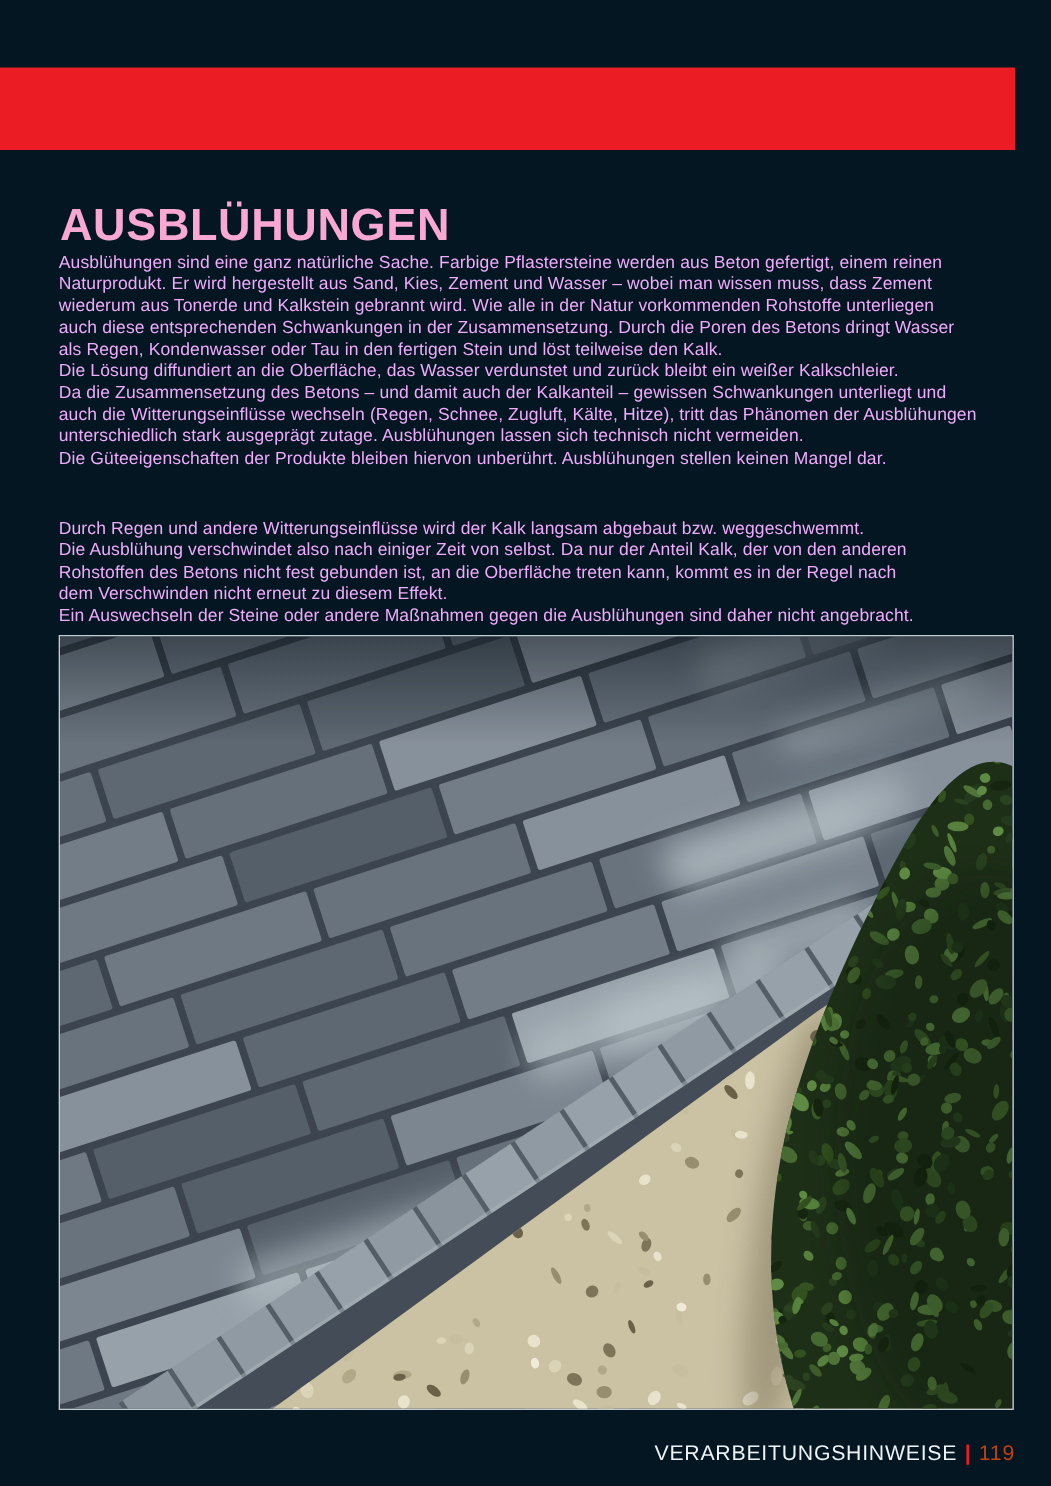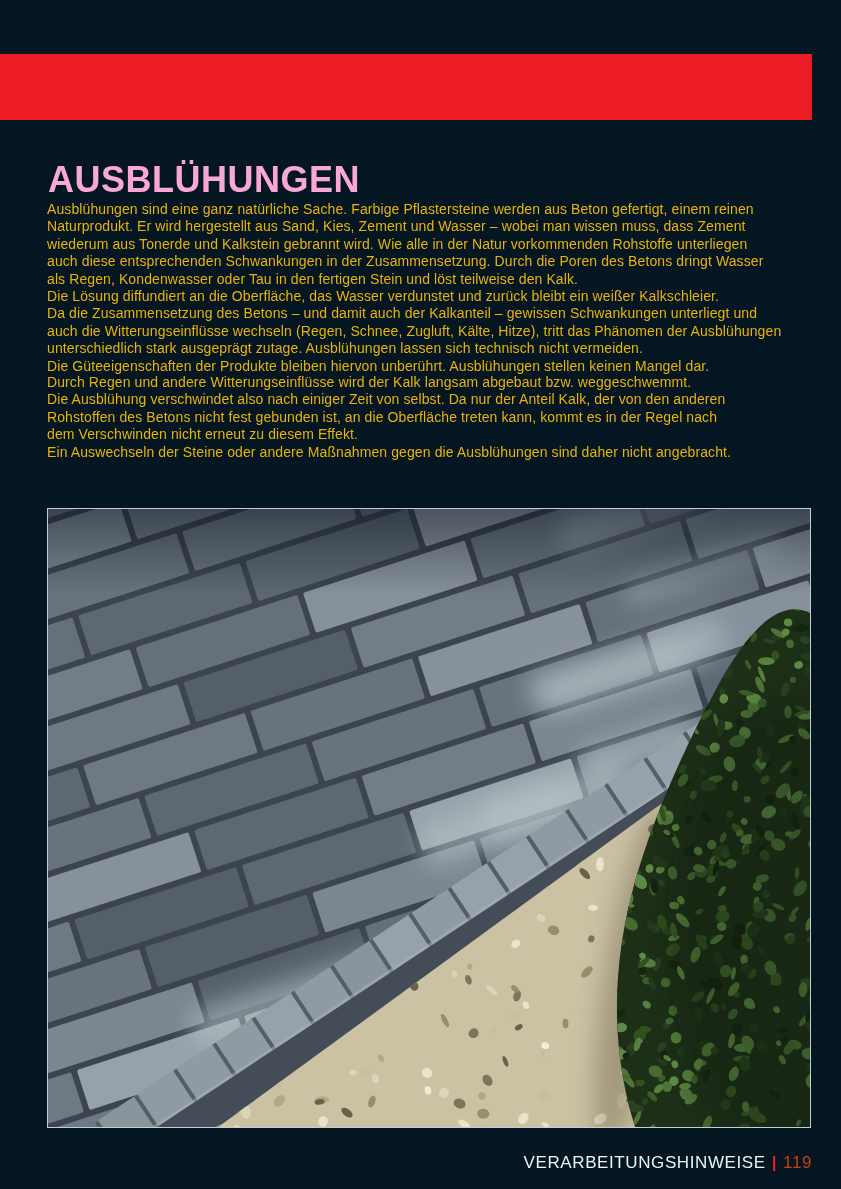--- a/index.html
+++ b/index.html
@@ -19,26 +19,26 @@
     position:absolute;left:48px;top:133px;
     font-size:36px;line-height:46px;font-weight:bold;
     letter-spacing:0.5px;
     color:#f9a8d4;
     white-space:pre;
   }
   .bodytext{
     position:absolute;left:47px;
     width:790px;
     font-size:14px;line-height:17.4px;
-    color:#eab308;
+    color:#f0abfc;
     letter-spacing:0.1px;
     white-space:pre;
   }
   .para1{top:201px;}
-  .para2{top:374px;}
+  .para2{top:414px;}
   .photo{
     position:absolute;left:47px;top:508px;
     width:762px;height:618px;
     border:1px solid #c3ced4;
     overflow:hidden;
     background:#5d6872;
   }
   .photo svg{display:block;width:100%;height:100%;}
   .footer{
     position:absolute;right:29px;top:1152px;

